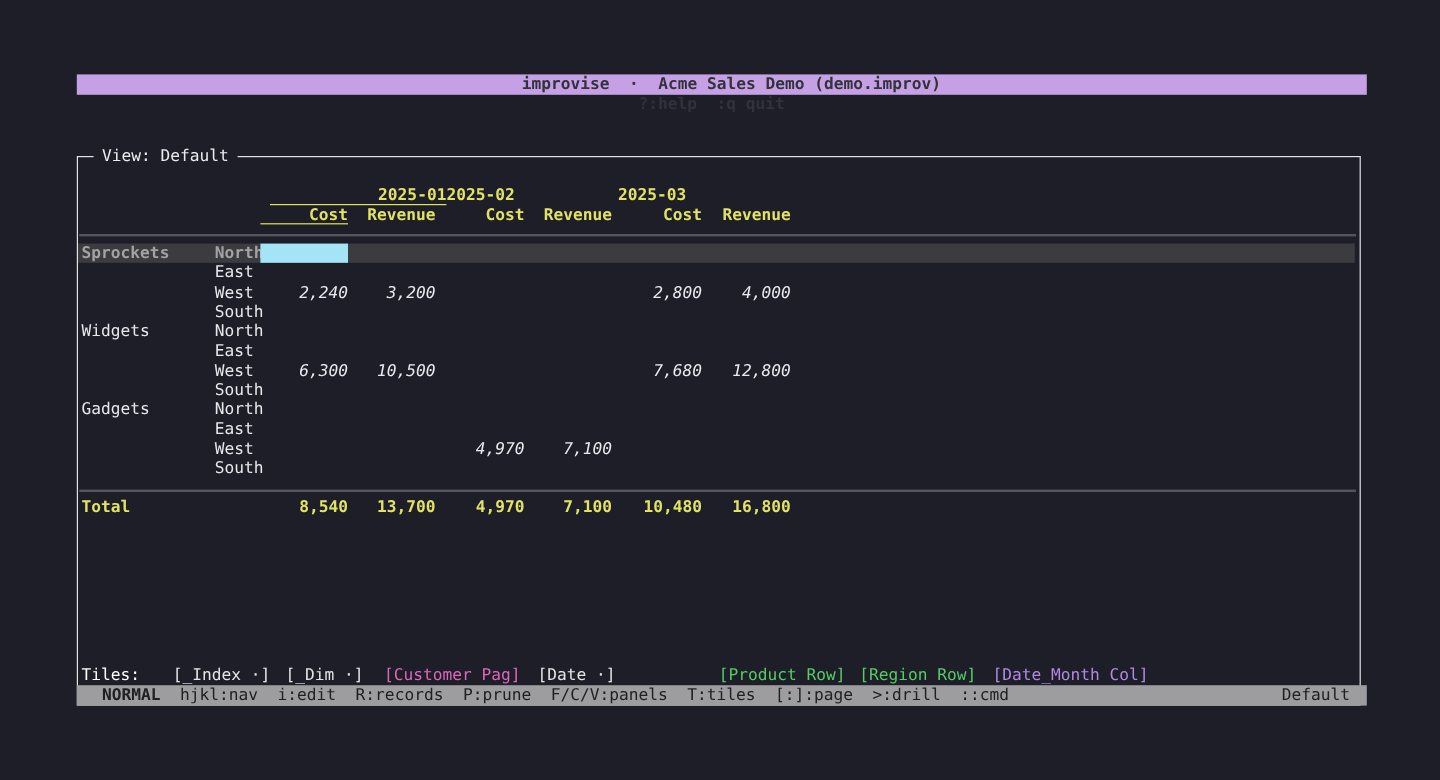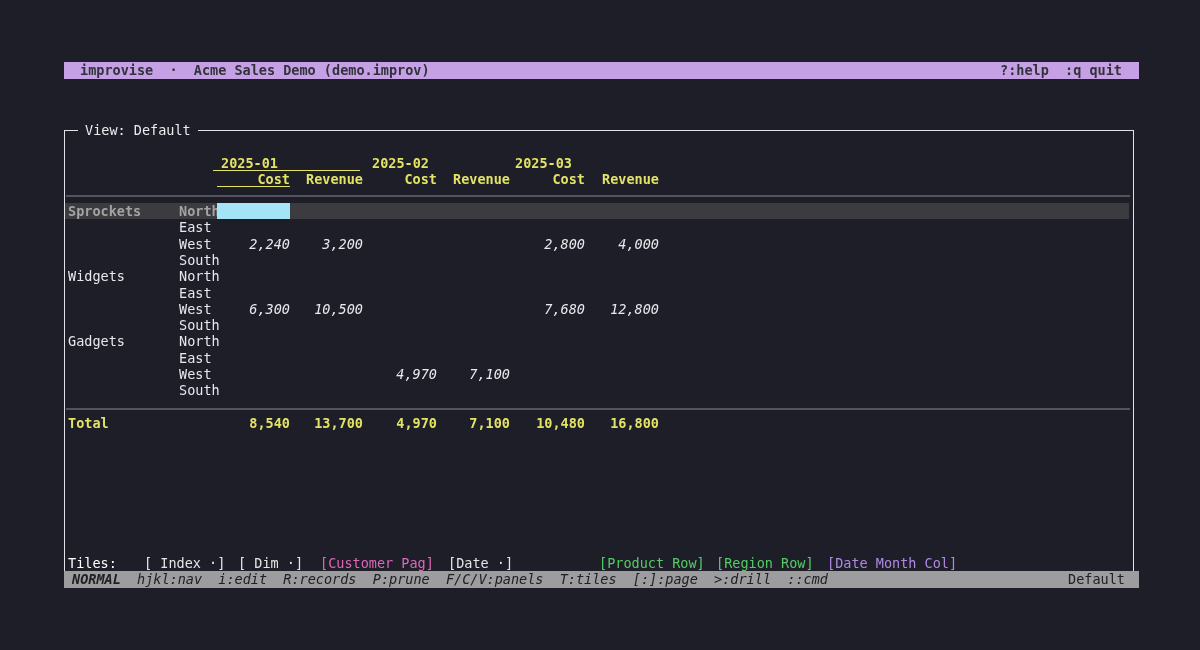--- a/index.html
+++ b/index.html
@@ -14,40 +14,41 @@
   }
   .abs { position:absolute; }
   .pre { white-space:pre; }
 
   
   .topbar {
     left:64px; top:62px; width:1075px; height:17px;
     background:#c6a0e4; color:#32323c; font-weight:bold;
     display:flex; justify-content:space-between; align-items:center;
     line-height:17px;
+    flex-direction:column;
   }
   .topbar .left  { padding-left:16px; }
   .topbar .right { padding-right:17px; }
 
   
   .viewbox {
     left:64px; top:87px; width:1070px; height:458px;
     border:1px solid #e2e2e6;
     margin-top:43px;
   }
   .viewbox .title {
     position:absolute; top:-9px; left:13px;
     background:#1e1e28; padding:0 7px;
     color:#ececf0; line-height:16px;
   }
   .filter { left:9px; top:8px; height:16px; line-height:16px; color:#df67ba; }
 
   .hdr { color:#e2e364; font-weight:bold; height:16px; line-height:16px; }
   .u   { border-bottom:1px solid #e2e364; }
-  .month-g1 { left:148px; top:24px; width:147px; text-indent:8px; }
+  .month-g1 { left:160px; top:24px; width:147px; text-indent:8px;text-align:right; }
   .month-g2 { left:307px; top:24px; }
   .month-g3 { left:450px; top:24px;text-align:right; }
 
   .cell { position:absolute; width:73px; text-align:right; height:16.3px; line-height:16.3px; }
   .c0 { left:152px; } .c1 { left:225px; } .c2 { left:299px; }
   .c3 { left:372px; } .c4 { left:447px; } .c5 { left:521px; }
   .subhdr-row { left:0; top:40px; width:100%; height:16px; }
   .subhdr-row .cell { color:#e2e364; font-weight:bold; }
 
   .sep { left:1px; width:1064px; height:2px; background:#54545c; }
@@ -77,21 +78,21 @@
   .tp0 { left:80px; }  .tp1 { left:174px; } .tp2 { left:256px; }
   .tp3 { left:384px; } .tp4 { left:535px; } .tp5 { left:652px; }
   .tp6 { left:763px; }
 
   
   .statusbar {
     left:64px; top:571px; width:1075px; height:17px;
     background:#9d9da0; color:#202024; line-height:17px;
     display:flex; justify-content:space-between;
   }
-  .statusbar .left { padding-left:8px;font-style:italic; }
+  .statusbar .left { padding-left:21px; }
   .statusbar .mode { font-weight:bold; }
   .statusbar .right { padding-right:14px; }
 </style>
 </head>
 <body>
 
 <div class="abs topbar">
   <span class="left pre"><span>improvise</span><span class="pre">  </span><span>·</span><span class="pre">  </span><span>Acme Sales Demo (demo.improv)</span></span>
   <span class="right pre">?:help  :q quit</span>
 </div>

